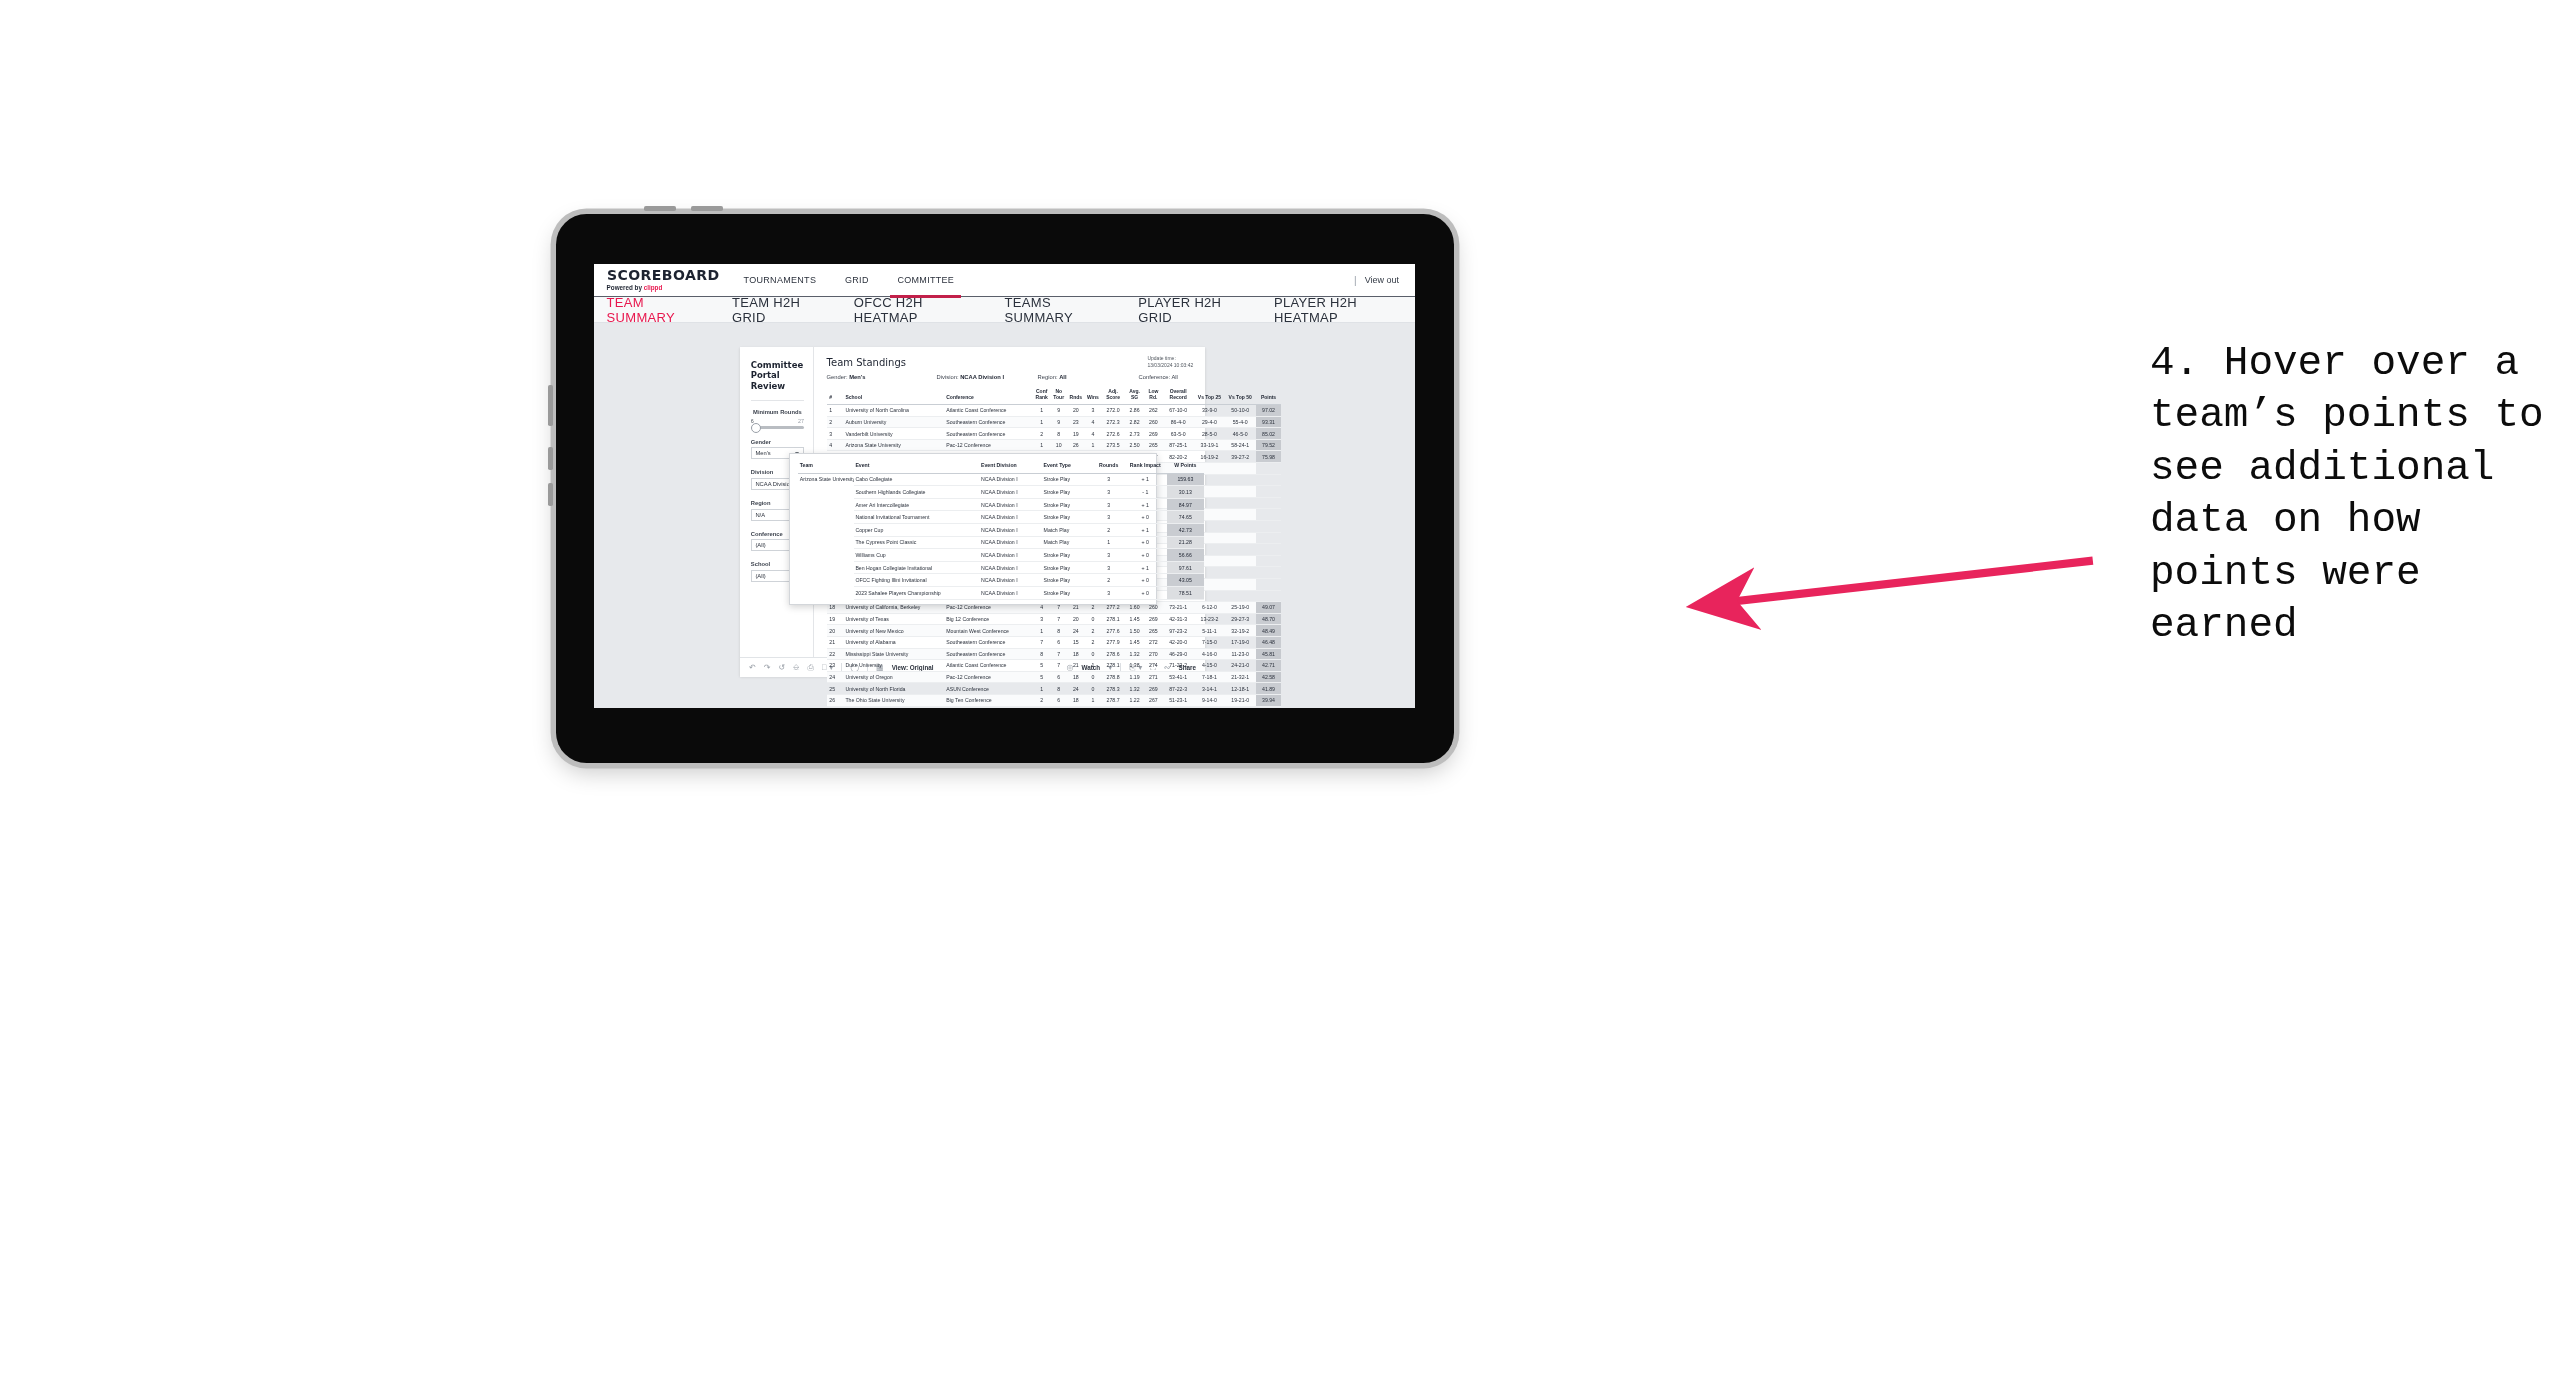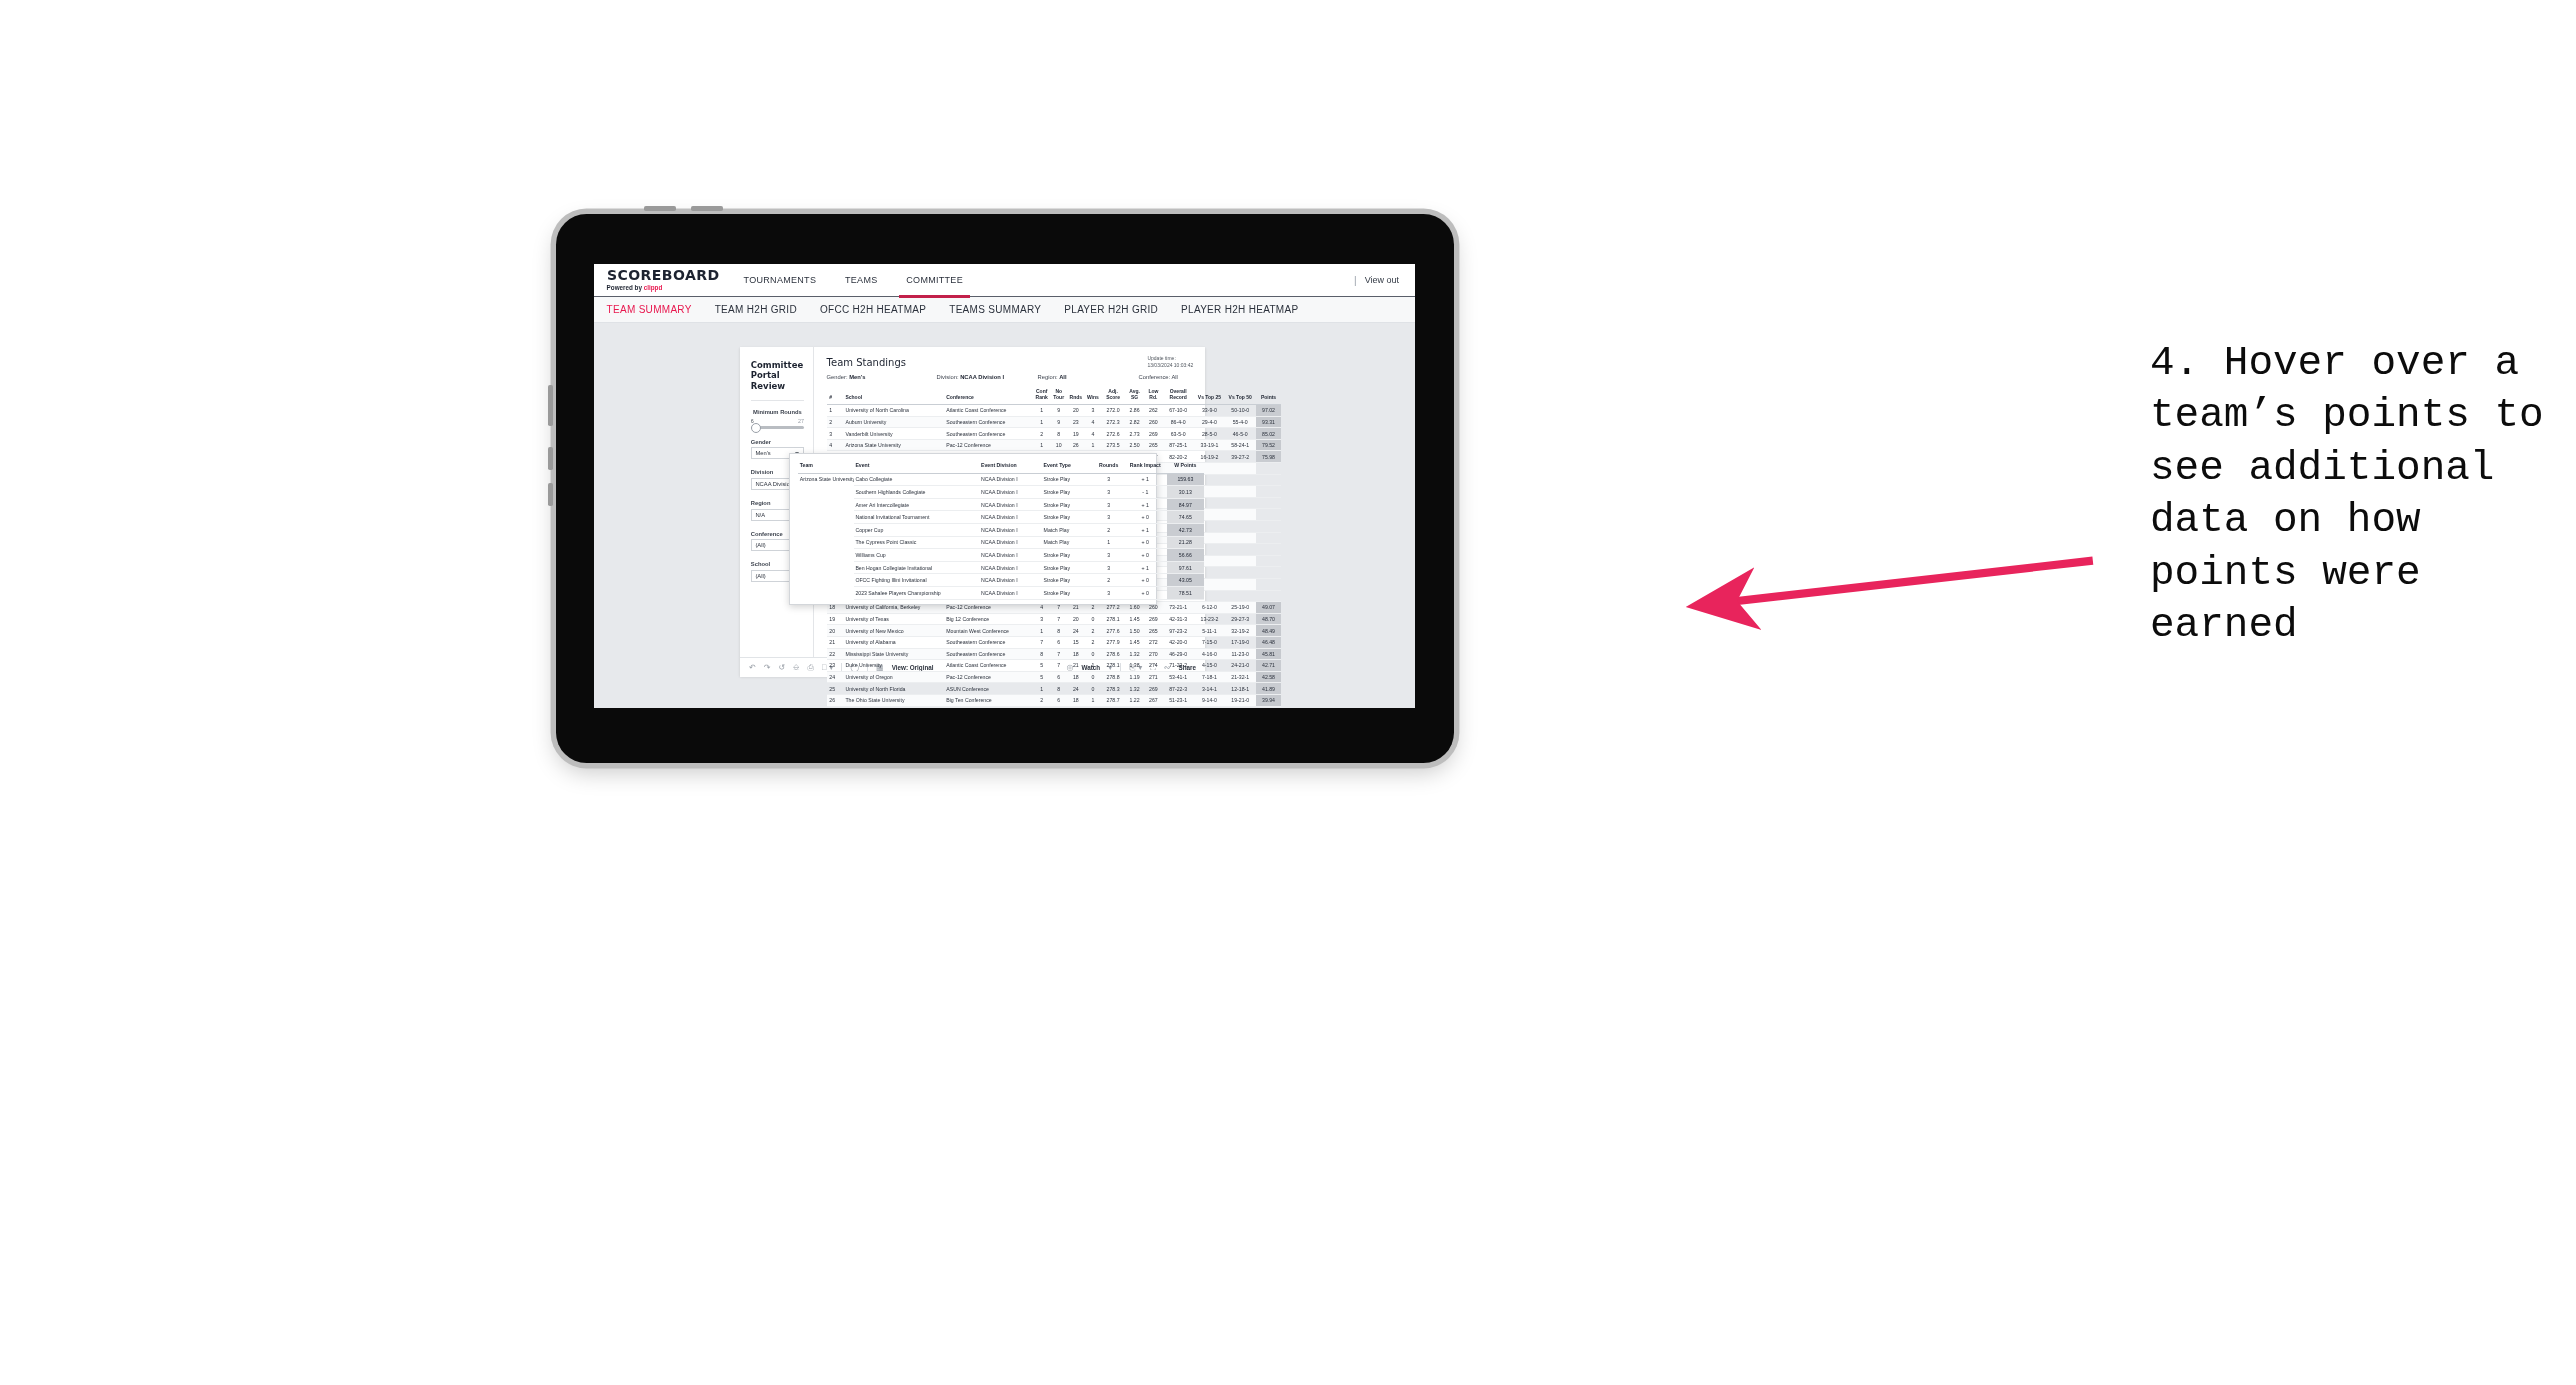--- a/index.html
+++ b/index.html
@@ -40,21 +40,21 @@
   .navitem{display:flex;align-items:center;padding:0 14.4px;font-size:9px;color:#2b313c;
            letter-spacing:0.3px;cursor:pointer;position:relative;}
   .navitem.active:after{content:"";position:absolute;left:7.2px;right:7.2px;bottom:-1.8px;height:2.7px;background:#c2204a;}
   .navright{margin-left:auto;display:flex;align-items:center;padding-right:16px;gap:8px;}
   .navright .sep{color:#9aa0aa;font-size:10px;}
   .navright .so{font-size:9px;color:#333a45;cursor:pointer;}
 
   
   .subtabs{height:25px;background:#f7f8f9;display:flex;align-items:center;
            border-bottom:0.9px solid #dfe2e6;padding-left:12.6px;gap:23px;}
-  .subtab{font-size:10px;letter-spacing:0.3px;color:#2b313c;cursor:pointer;}
+  .subtab{font-size:13px;letter-spacing:0.3px;color:#2b313c;cursor:pointer;}
   .subtab.active{color:#e8174e;}
 
   
   .workspace{position:relative;height:387px;background:#e7e9ec;}
 
   .vizwrap{position:absolute;left:146px;top:24px;width:465px;height:330px;
            background:#fff;box-shadow:0 0.9px 2.7px rgba(0,0,0,.14);display:flex;flex-direction:column;}
   .vizbody{flex:1;display:flex;min-height:0;}
 
   
@@ -144,21 +144,21 @@
   <div class="btn-top pwr3"></div>
 
   <div id="screen">
 
     <div class="topnav">
       <div class="brand">
         <div class="b1">SCOREBOARD</div>
         <div class="b2"><span>Powered by </span><em>clippd</em></div>
       </div>
       <div class="navitem">TOURNAMENTS</div>
-      <div class="navitem">TEAMS</div>
+      <div class="navitem">GRID</div>
       <div class="navitem active">COMMITTEE</div>
       <div class="navright">
         <span class="sep">|</span>
         <span class="so">View out</span>
       </div>
     </div>
 
     <div class="subtabs">
       <div class="subtab active">TEAM SUMMARY</div>
       <div class="subtab">TEAM H2H GRID</div>

